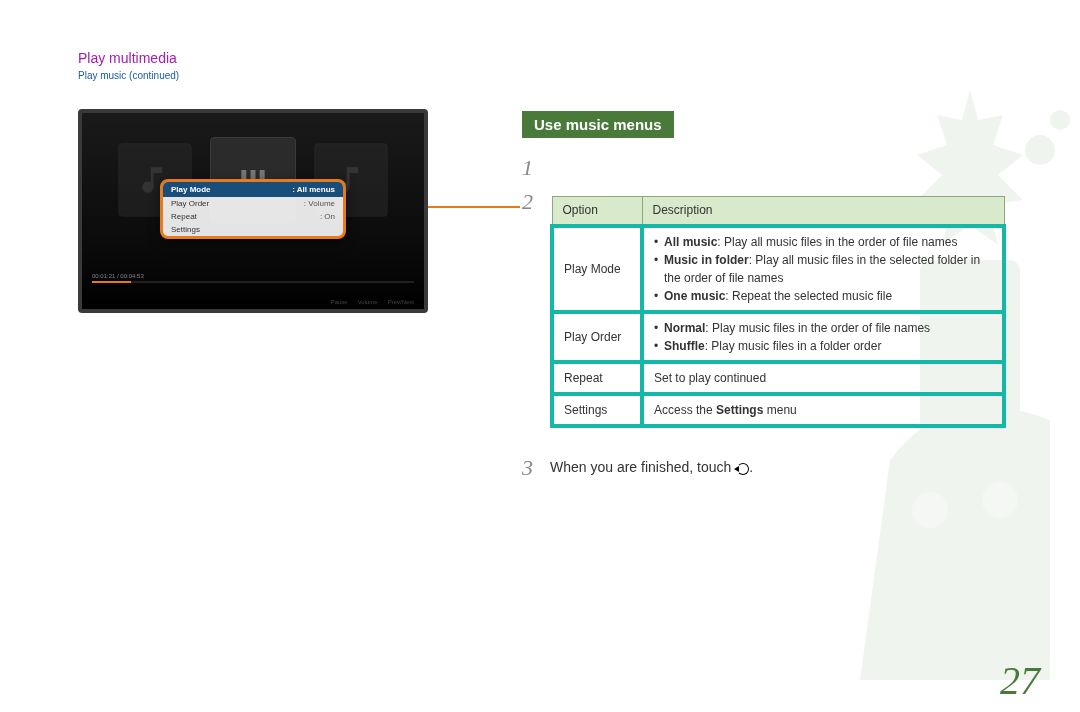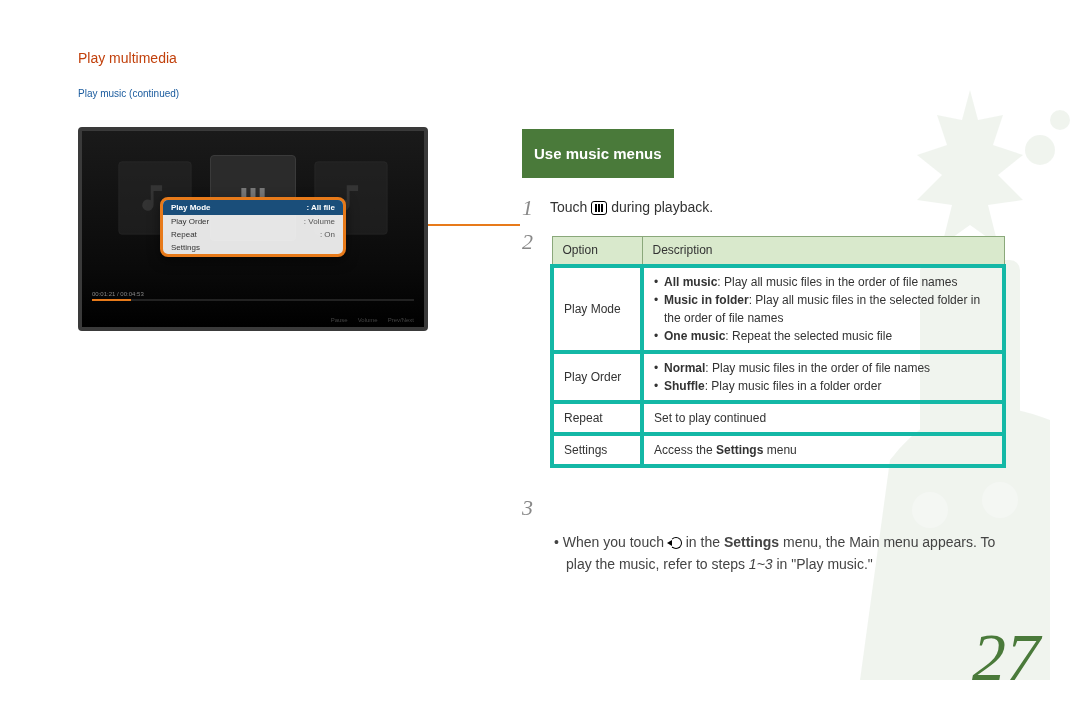--- a/index.html
+++ b/index.html
@@ -11,22 +11,22 @@
     position: relative;
     overflow: hidden;
   }
   .page {
     padding: 50px 60px 30px 78px;
     position: relative;
     height: 100%;
   }
   .breadcrumb {
     font-size: 14px;
-    color: #c2410c;
-    margin-bottom: 22px;
+    color: #a21caf;
+    margin-bottom: 4px;
   }
   .section-title {
     font-size: 10px;
     color: #1a5b9e;
     margin-bottom: 28px;
   }
   .content-row {
     display: flex;
     gap: 8px;
     align-items: flex-start;
@@ -122,21 +122,21 @@
     gap: 10px;
   }
   .right-col {
     flex: 1;
     padding-top: 2px;
   }
   .pill {
     display: inline-block;
     background: #4a7a3a;
     color: #fff;
-    padding: 16px 12px;
+    padding: 5px 12px;
     font-size: 15px;
     font-weight: bold;
     margin-bottom: 18px;
   }
   .step {
     display: flex;
     gap: 12px;
     margin-bottom: 10px;
     font-size: 14px;
     color: #333;
@@ -249,25 +249,25 @@
   .note {
     font-size: 14px;
     color: #444;
     line-height: 1.6;
     padding-left: 44px;
     text-indent: -12px;
   }
   .note::before { content: "• "; }
   .page-num {
     position: absolute;
-    bottom: 15px;
+    bottom: 8px;
     right: 40px;
     font-family: Georgia, 'Times New Roman', serif;
     font-style: italic;
-    font-size: 68px;
+    font-size: 40px;
     color: #4a7a3a;
   }
   .bg-deco {
     position: absolute;
     right: 0;
     top: 80px;
     bottom: 0;
     width: 220px;
     z-index: -1;
     opacity: 0.08;
@@ -308,21 +308,21 @@
         </div>
         <div class="art-tile small">
           <svg viewBox="0 0 24 24" fill="#555">
               <path d="M9 3v10.55A4 4 0 1 0 11 17V7h6V3H9z"></path>
             </svg>
         </div>
       </div>
       <div class="popup">
         <div class="popup-head">
           <span>Play Mode</span>
-          <span>: All file</span>
+          <span>: All menus</span>
         </div>
         <div class="popup-row">
           <span>Play Order</span>
           <span>: Volume</span>
         </div>
         <div class="popup-row">
           <span>Repeat</span>
           <span>: On</span>
         </div>
         <div class="popup-row">
@@ -337,23 +337,20 @@
         <span>Volume</span>
         <span>Prev/Next</span>
       </div>
     </div>
 
     <div class="right-col" style="margin-left:86px;">
       <div class="pill">Use music menus</div>
 
       <div class="step">
         <span class="step-num">1</span>
-        <span>
-          <span>Touch </span><span class="icon-box menu"></span><span> during playback.</span>
-        </span>
       </div>
 
       <div class="step">
         <span class="step-num">2</span>
         <div>
           <table class="options">
             <tbody>
                 <tr>
               <th style="width:90px;">Option</th>
               <th>Description</th>
@@ -385,25 +382,25 @@
               <td>Settings</td>
               <td>Access the <b>Settings</b> menu</td>
             </tr>
           </tbody>
             </table>
         </div>
       </div>
 
       <div class="step">
         <span class="step-num">3</span>
-      </div>
-
-      <div class="note">
-        <span>When you touch </span><span class="icon-back"></span><span> in the </span><b>Settings</b><span> menu, the Main menu appears. To play the music, refer to steps </span><i>1~3</i><span> in "Play music."</span>
-      </div>
+        <span>
+          <span>When you are finished, touch </span><span class="icon-back"></span><span>.</span>
+        </span>
+      </div>
+
 
     </div>
   </div>
 
   <div class="page-num">27</div>
 
   <svg class="bg-deco" viewBox="0 0 220 600">
     <path fill="#4a7a3a" d="M110 10 l8 30 l25-5 l-10 30 l30 10 l-25 20 l25 25 l-35 5 l10 40 l-28-20 l-28 20 l10-40 l-35-5 l25-25 l-25-20 l30-10 l-10-30 l25 5 z"></path>
     <rect fill="#4a7a3a" x="60" y="180" width="100" height="260" rx="10"></rect>
     <circle cx="180" cy="70" r="15" fill="#4a7a3a"></circle>

